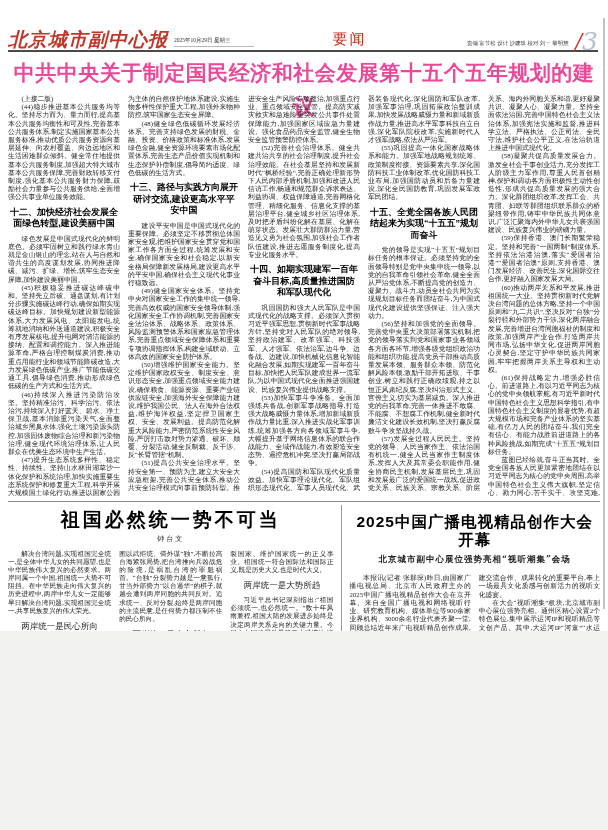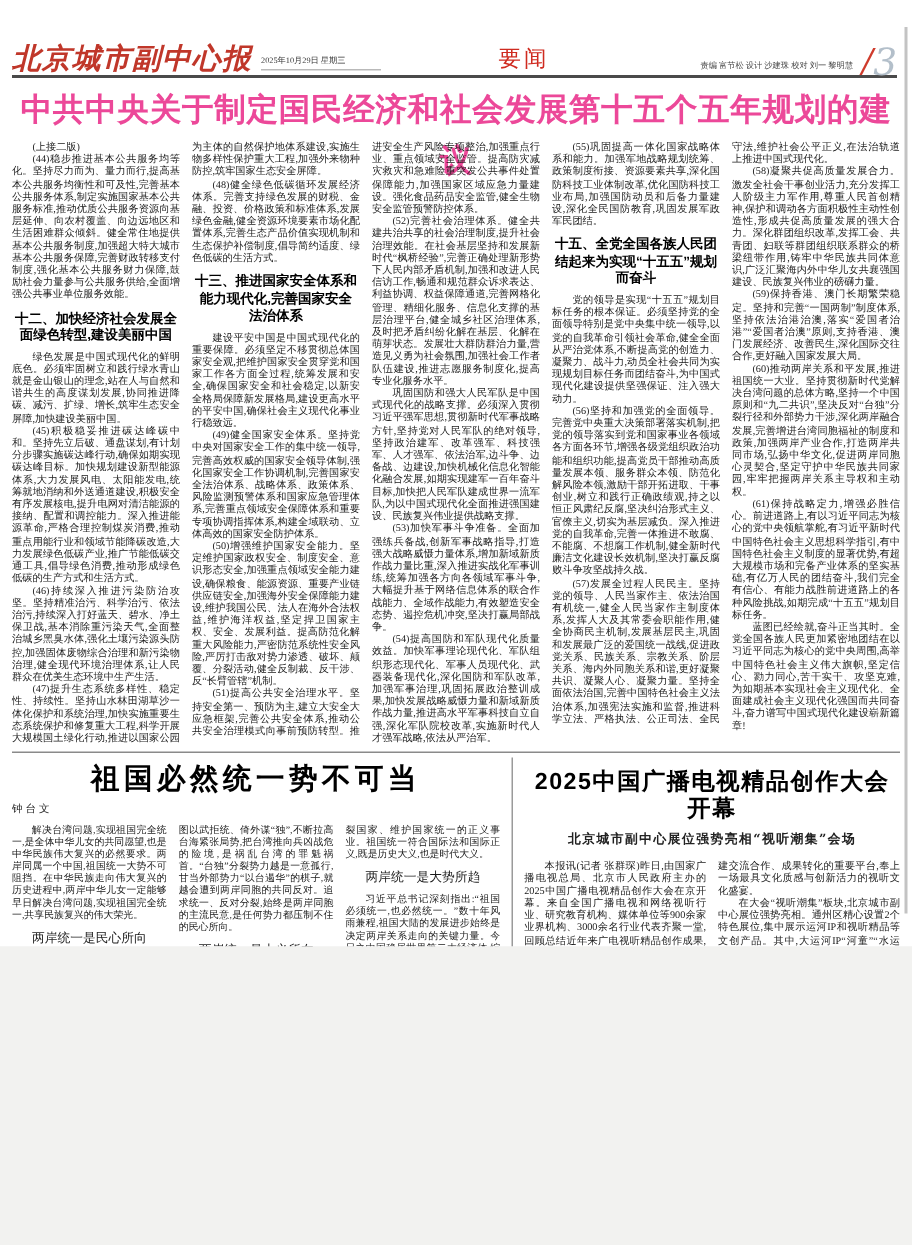--- a/index.html
+++ b/index.html
@@ -39,21 +39,21 @@
   .rule-mid{position:absolute;left:8px;right:8px;top:501px;border-top:1px solid #8a8a8a;}
 
   
   .bottom{position:absolute;left:8px;top:505px;width:592px;height:295px;display:flex;}
   .b-left{width:330px;}
   .b-right{width:254px;margin-left:8px;border-left:1px solid #9a9a9a;padding-left:7px;}
 
   .kicker{font-size:8px;letter-spacing:3px;text-align:center;font-weight:bold;color:#222;margin-top:2px;}
   .big-title{font-family:"DejaVu Serif",serif;font-weight:bold;font-size:19px;line-height:22px;
              letter-spacing:3px;text-align:center;margin-top:3px;color:#000;}
-  .author{font-size:7px;text-align:left;margin-top:4px;letter-spacing:2px;color:#222;}
+  .author{font-size:7px;text-align:center;margin-top:4px;letter-spacing:2px;color:#222;}
   .l-body{margin-top:6px;height:243px;column-count:3;column-gap:8px;
           font-size:6.6px;line-height:8.1px;text-align:justify;}
   .xhead{font-family:"DejaVu Serif",serif;font-weight:normal;font-size:8.5px;line-height:10px;
          text-align:center;margin:6px 0;text-indent:0;break-inside:avoid;}
 
   .r-title{font-family:Liberation Sans, sans-serif;font-weight:bold;font-size:15.5px;line-height:18px;
            letter-spacing:1px;text-align:center;margin-top:8px;color:#000;}
   .r-sub{font-family:"DejaVu Serif",serif;font-weight:bold;font-size:8.5px;text-align:center;
          margin-top:5px;letter-spacing:1px;color:#222;}
   .r-body{margin-top:8px;height:245px;column-count:2;column-gap:8px;
@@ -79,26 +79,27 @@
 
   <div class="main-cols">
     <p class="bp">(上接二版)</p>
     <p class="bp">(44)稳步推进基本公共服务均等化。坚持尽力而为、量力而行,提高基本公共服务均衡性和可及性,完善基本公共服务体系,制定实施国家基本公共服务标准,推动优质公共服务资源向基层延伸、向农村覆盖、向边远地区和生活困难群众倾斜。健全常住地提供基本公共服务制度,加强超大特大城市基本公共服务保障,完善财政转移支付制度,强化基本公共服务财力保障,鼓励社会力量参与公共服务供给,全面增强公共事业单位服务效能。</p>
     <h3 class="bh">十二、加快经济社会发展全面绿色转型,建设美丽中国</h3>
     <p class="bp">绿色发展是中国式现代化的鲜明底色。必须牢固树立和践行绿水青山就是金山银山的理念,站在人与自然和谐共生的高度谋划发展,协同推进降碳、减污、扩绿、增长,筑牢生态安全屏障,加快建设美丽中国。</p>
     <p class="bp">(45)积极稳妥推进碳达峰碳中和。坚持先立后破、通盘谋划,有计划分步骤实施碳达峰行动,确保如期实现碳达峰目标。加快规划建设新型能源体系,大力发展风电、太阳能发电,统筹就地消纳和外送通道建设,积极安全有序发展核电,提升电网对清洁能源的接纳、配置和调控能力。深入推进能源革命,严格合理控制煤炭消费,推动重点用能行业和领域节能降碳改造,大力发展绿色低碳产业,推广节能低碳交通工具,倡导绿色消费,推动形成绿色低碳的生产方式和生活方式。</p>
     <p class="bp">(46)持续深入推进污染防治攻坚。坚持精准治污、科学治污、依法治污,持续深入打好蓝天、碧水、净土保卫战,基本消除重污染天气,全面整治城乡黑臭水体,强化土壤污染源头防控,加强固体废物综合治理和新污染物治理,健全现代环境治理体系,让人民群众在优美生态环境中生产生活。</p>
     <p class="bp">(47)提升生态系统多样性、稳定性、持续性。坚持山水林田湖草沙一体化保护和系统治理,加快实施重要生态系统保护和修复重大工程,科学开展大规模国土绿化行动,推进以国家公园为主体的自然保护地体系建设,实施生物多样性保护重大工程,加强外来物种防控,筑牢国家生态安全屏障。</p>
     <p class="bp">(48)健全绿色低碳循环发展经济体系。完善支持绿色发展的财税、金融、投资、价格政策和标准体系,发展绿色金融,健全资源环境要素市场化配置体系,完善生态产品价值实现机制和生态保护补偿制度,倡导简约适度、绿色低碳的生活方式。</p>
-    <h3 class="bh">十三、推进国家安全体系和能力现代化,完善国家安全法治体系</h3>
+    <h3 class="bh">十三、路径与实践方向展开研讨交流,建设更高水平平安中国</h3>
     <p class="bp">建设平安中国是中国式现代化的重要保障。必须坚定不移贯彻总体国家安全观,把维护国家安全贯穿党和国家工作各方面全过程,统筹发展和安全,确保国家安全和社会稳定,以新安全格局保障新发展格局,建设更高水平的平安中国,确保社会主义现代化事业行稳致远。</p>
     <p class="bp">(49)健全国家安全体系。坚持党中央对国家安全工作的集中统一领导,完善高效权威的国家安全领导体制,强化国家安全工作协调机制,完善国家安全法治体系、战略体系、政策体系、风险监测预警体系和国家应急管理体系,完善重点领域安全保障体系和重要专项协调指挥体系,构建全域联动、立体高效的国家安全防护体系。</p>
     <p class="bp">(50)增强维护国家安全能力。坚定维护国家政权安全、制度安全、意识形态安全,加强重点领域安全能力建设,确保粮食、能源资源、重要产业链供应链安全,加强海外安全保障能力建设,维护我国公民、法人在海外合法权益,维护海洋权益,坚定捍卫国家主权、安全、发展利益。提高防范化解重大风险能力,严密防范系统性安全风险,严厉打击敌对势力渗透、破坏、颠覆、分裂活动,健全反制裁、反干涉、反“长臂管辖”机制。</p>
     <p class="bp">(51)提高公共安全治理水平。坚持安全第一、预防为主,建立大安全大应急框架,完善公共安全体系,推动公共安全治理模式向事前预防转型。推进安全生产风险专项整治,加强重点行业、重点领域安全监管。提高防灾减灾救灾和急难险重突发公共事件处置保障能力,加强国家区域应急力量建设。强化食品药品安全监管,健全生物安全监管预警防控体系。</p>
     <p class="bp">(52)完善社会治理体系。健全共建共治共享的社会治理制度,提升社会治理效能。在社会基层坚持和发展新时代“枫桥经验”,完善正确处理新形势下人民内部矛盾机制,加强和改进人民信访工作,畅通和规范群众诉求表达、利益协调、权益保障通道,完善网格化管理、精细化服务、信息化支撑的基层治理平台,健全城乡社区治理体系,及时把矛盾纠纷化解在基层、化解在萌芽状态。发展壮大群防群治力量,营造见义勇为社会氛围,加强社会工作者队伍建设,推进志愿服务制度化,提高专业化服务水平。</p>
+    <h3 class="bh">十四、如期实现建军一百年奋斗目标,高质量推进国防和军队现代化</h3>
     <p class="bp">巩固国防和强大人民军队是中国式现代化的战略支撑。必须深入贯彻习近平强军思想,贯彻新时代军事战略方针,坚持党对人民军队的绝对领导,坚持政治建军、改革强军、科技强军、人才强军、依法治军,边斗争、边备战、边建设,加快机械化信息化智能化融合发展,如期实现建军一百年奋斗目标,加快把人民军队建成世界一流军队,为以中国式现代化全面推进强国建设、民族复兴伟业提供战略支撑。</p>
     <p class="bp">(53)加快军事斗争准备。全面加强练兵备战,创新军事战略指导,打造强大战略威慑力量体系,增加新域新质作战力量比重,深入推进实战化军事训练,统筹加强各方向各领域军事斗争,大幅提升基于网络信息体系的联合作战能力、全域作战能力,有效塑造安全态势、遏控危机冲突,坚决打赢局部战争。</p>
     <p class="bp">(54)提高国防和军队现代化质量效益。加快军事理论现代化、军队组织形态现代化、军事人员现代化、武器装备现代化,深化国防和军队改革,加强军事治理,巩固拓展政治整训成果,加快发展战略威慑力量和新域新质作战力量,推进高水平军事科技自立自强,深化军队院校改革,实施新时代人才强军战略,依法从严治军。</p>
     <p class="bp">(55)巩固提高一体化国家战略体系和能力。加强军地战略规划统筹、政策制度衔接、资源要素共享,深化国防科技工业体制改革,优化国防科技工业布局,加强国防动员和后备力量建设,深化全民国防教育,巩固发展军政军民团结。</p>
     <h3 class="bh">十五、全党全国各族人民团结起来为实现“十五五”规划而奋斗</h3>
     <p class="bp">党的领导是实现“十五五”规划目标任务的根本保证。必须坚持党的全面领导特别是党中央集中统一领导,以党的自我革命引领社会革命,健全全面从严治党体系,不断提高党的创造力、凝聚力、战斗力,动员全社会共同为实现规划目标任务而团结奋斗,为中国式现代化建设提供坚强保证、注入强大动力。</p>
     <p class="bp">(56)坚持和加强党的全面领导。完善党中央重大决策部署落实机制,把党的领导落实到党和国家事业各领域各方面各环节,增强各级党组织政治功能和组织功能,提高党员干部推动高质量发展本领、服务群众本领、防范化解风险本领,激励干部开拓进取、干事创业,树立和践行正确政绩观,持之以恒正风肃纪反腐,坚决纠治形式主义、官僚主义,切实为基层减负。深入推进党的自我革命,完善一体推进不敢腐、不能腐、不想腐工作机制,健全新时代廉洁文化建设长效机制,坚决打赢反腐败斗争攻坚战持久战。</p>
     <p class="bp">(57)发展全过程人民民主。坚持党的领导、人民当家作主、依法治国有机统一,健全人民当家作主制度体系,发挥人大及其常委会职能作用,健全协商民主机制,发展基层民主,巩固和发展最广泛的爱国统一战线,促进政党关系、民族关系、宗教关系、阶层关系、海内外同胞关系和谐,更好凝聚共识、凝聚人心、凝聚力量。坚持全面依法治国,完善中国特色社会主义法治体系,加强宪法实施和监督,推进科学立法、严格执法、公正司法、全民守法,维护社会公平正义,在法治轨道上推进中国式现代化。</p>
     <p class="bp">(58)凝聚共促高质量发展合力。激发全社会干事创业活力,充分发挥工人阶级主力军作用,尊重人民首创精神,保护和调动各方面积极性主动性创造性,形成共促高质量发展的强大合力。深化群团组织改革,发挥工会、共青团、妇联等群团组织联系群众的桥梁纽带作用,铸牢中华民族共同体意识,广泛汇聚海内外中华儿女共襄强国建设、民族复兴伟业的磅礴力量。</p>
     <p class="bp">(59)保持香港、澳门长期繁荣稳定。坚持和完善“一国两制”制度体系,坚持依法治港治澳,落实“爱国者治港”“爱国者治澳”原则,支持香港、澳门发展经济、改善民生,深化国际交往合作,更好融入国家发展大局。</p>

